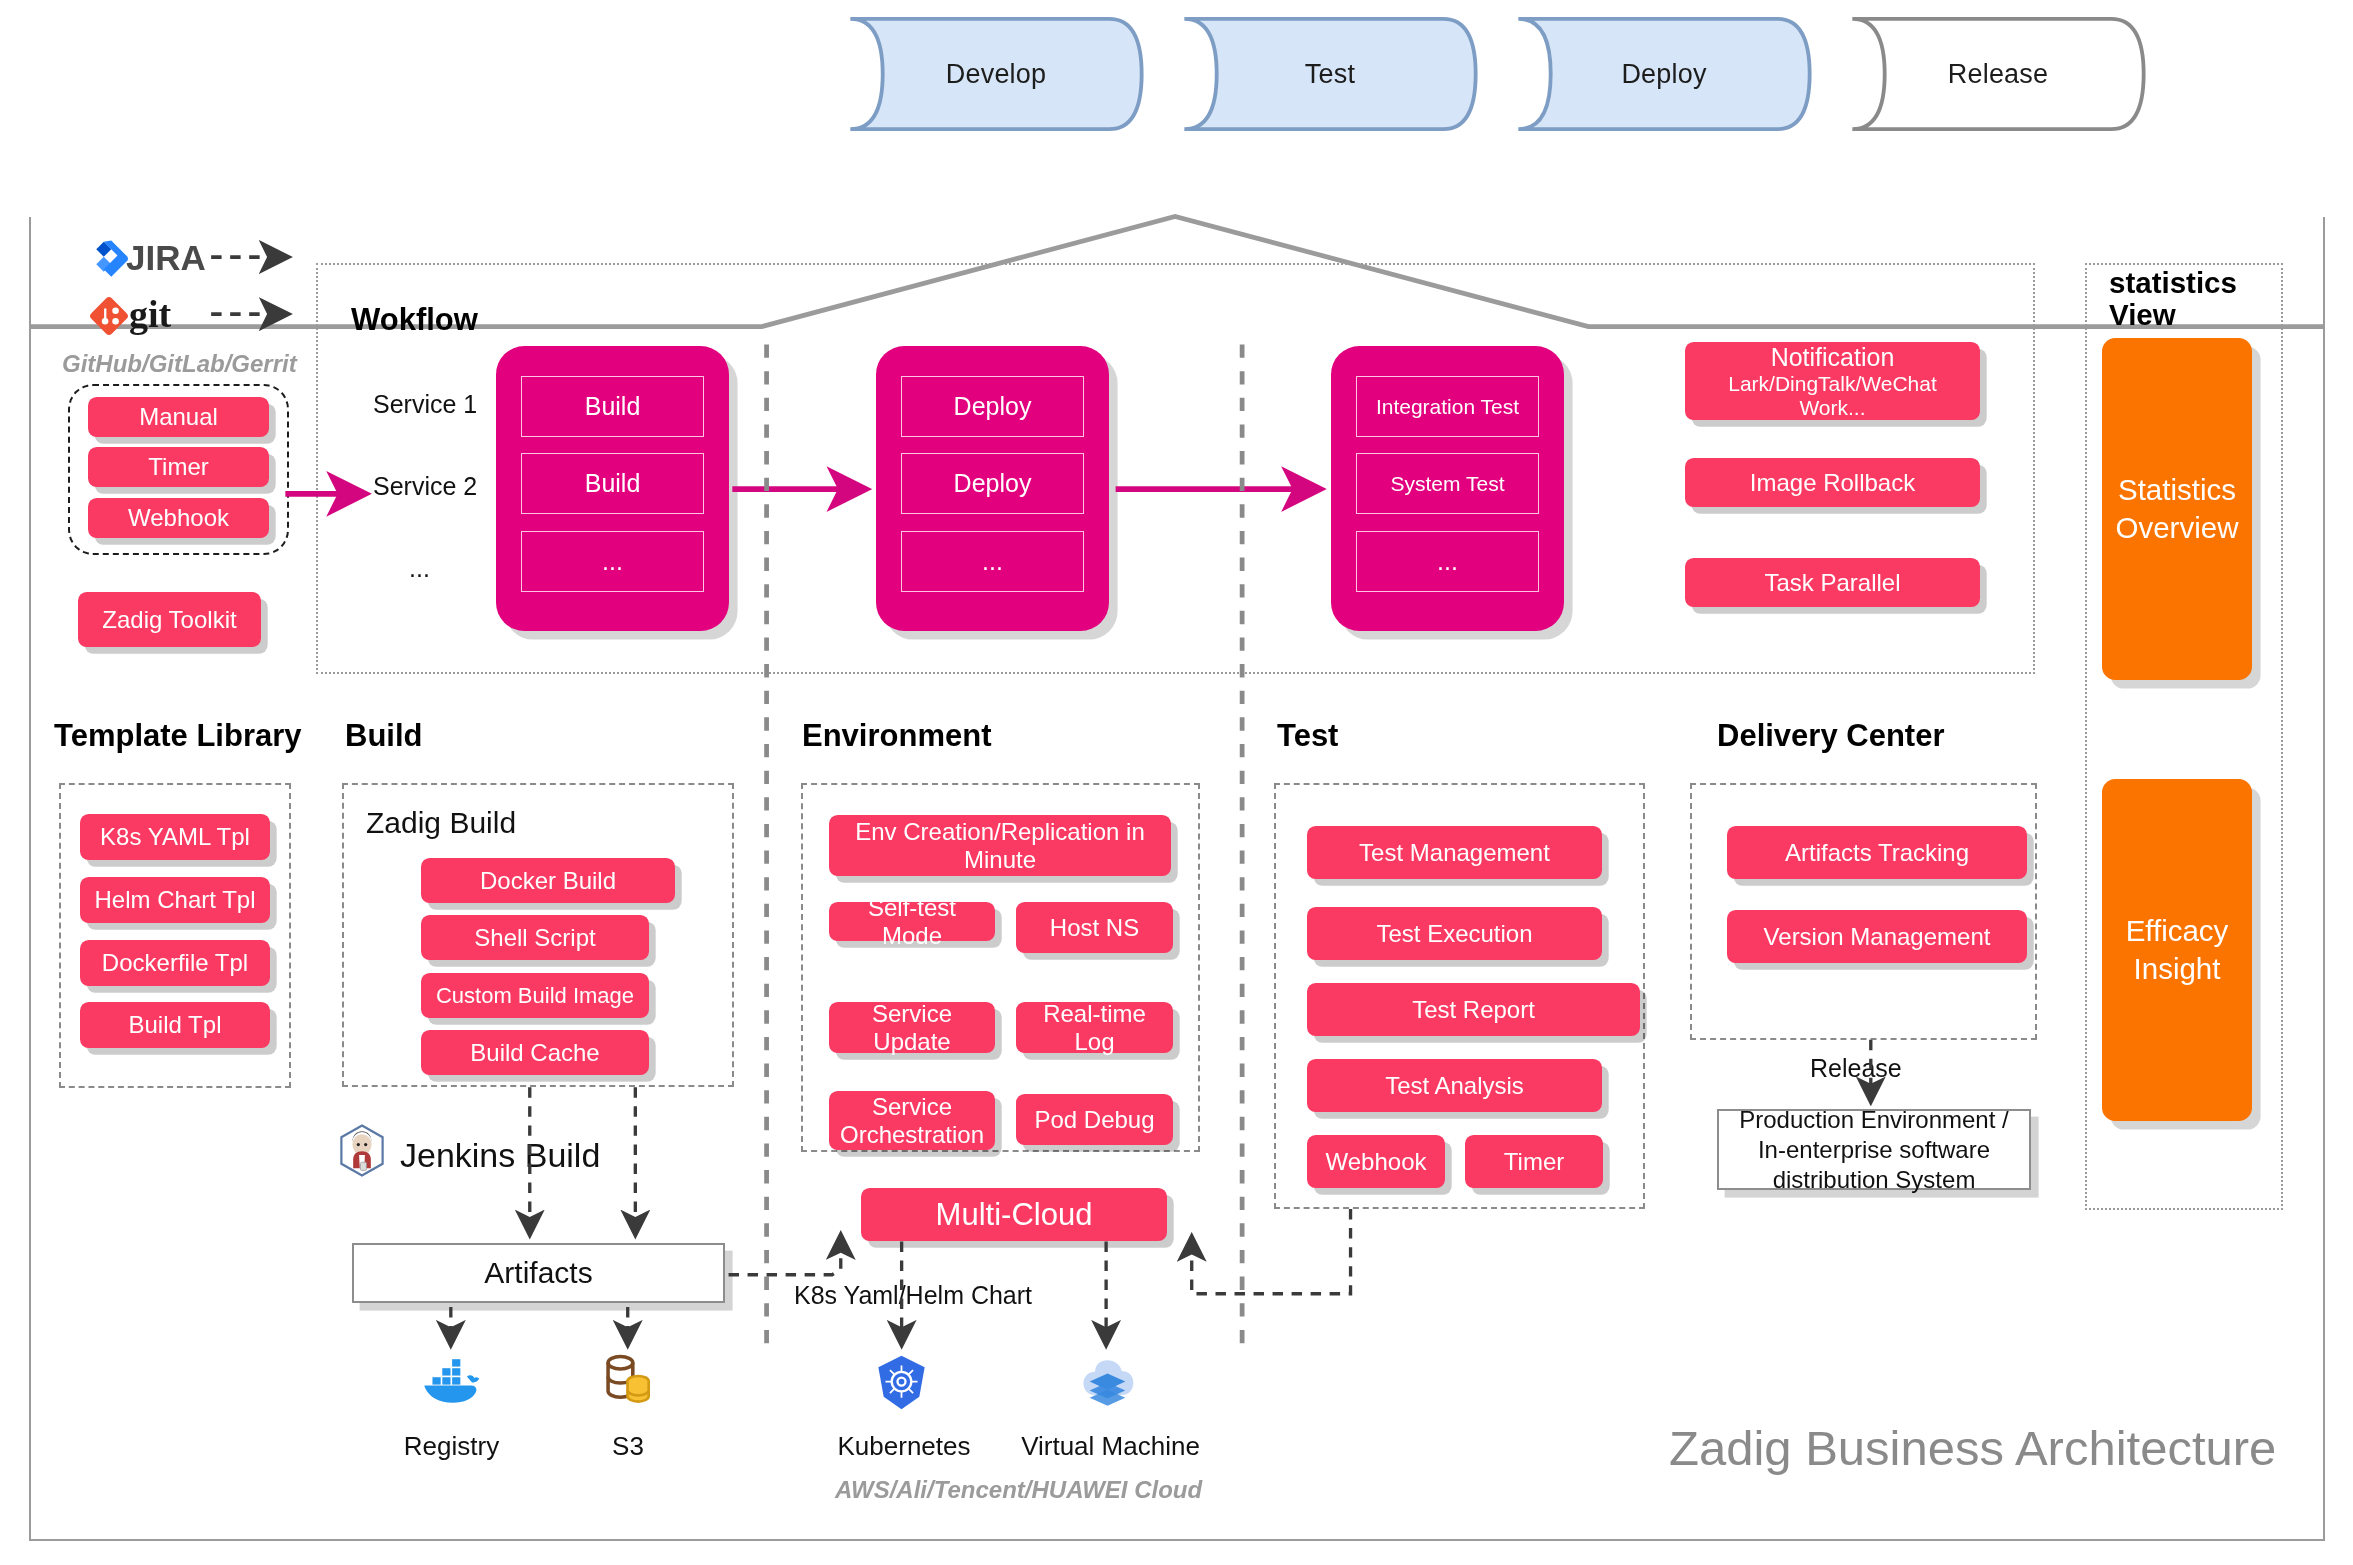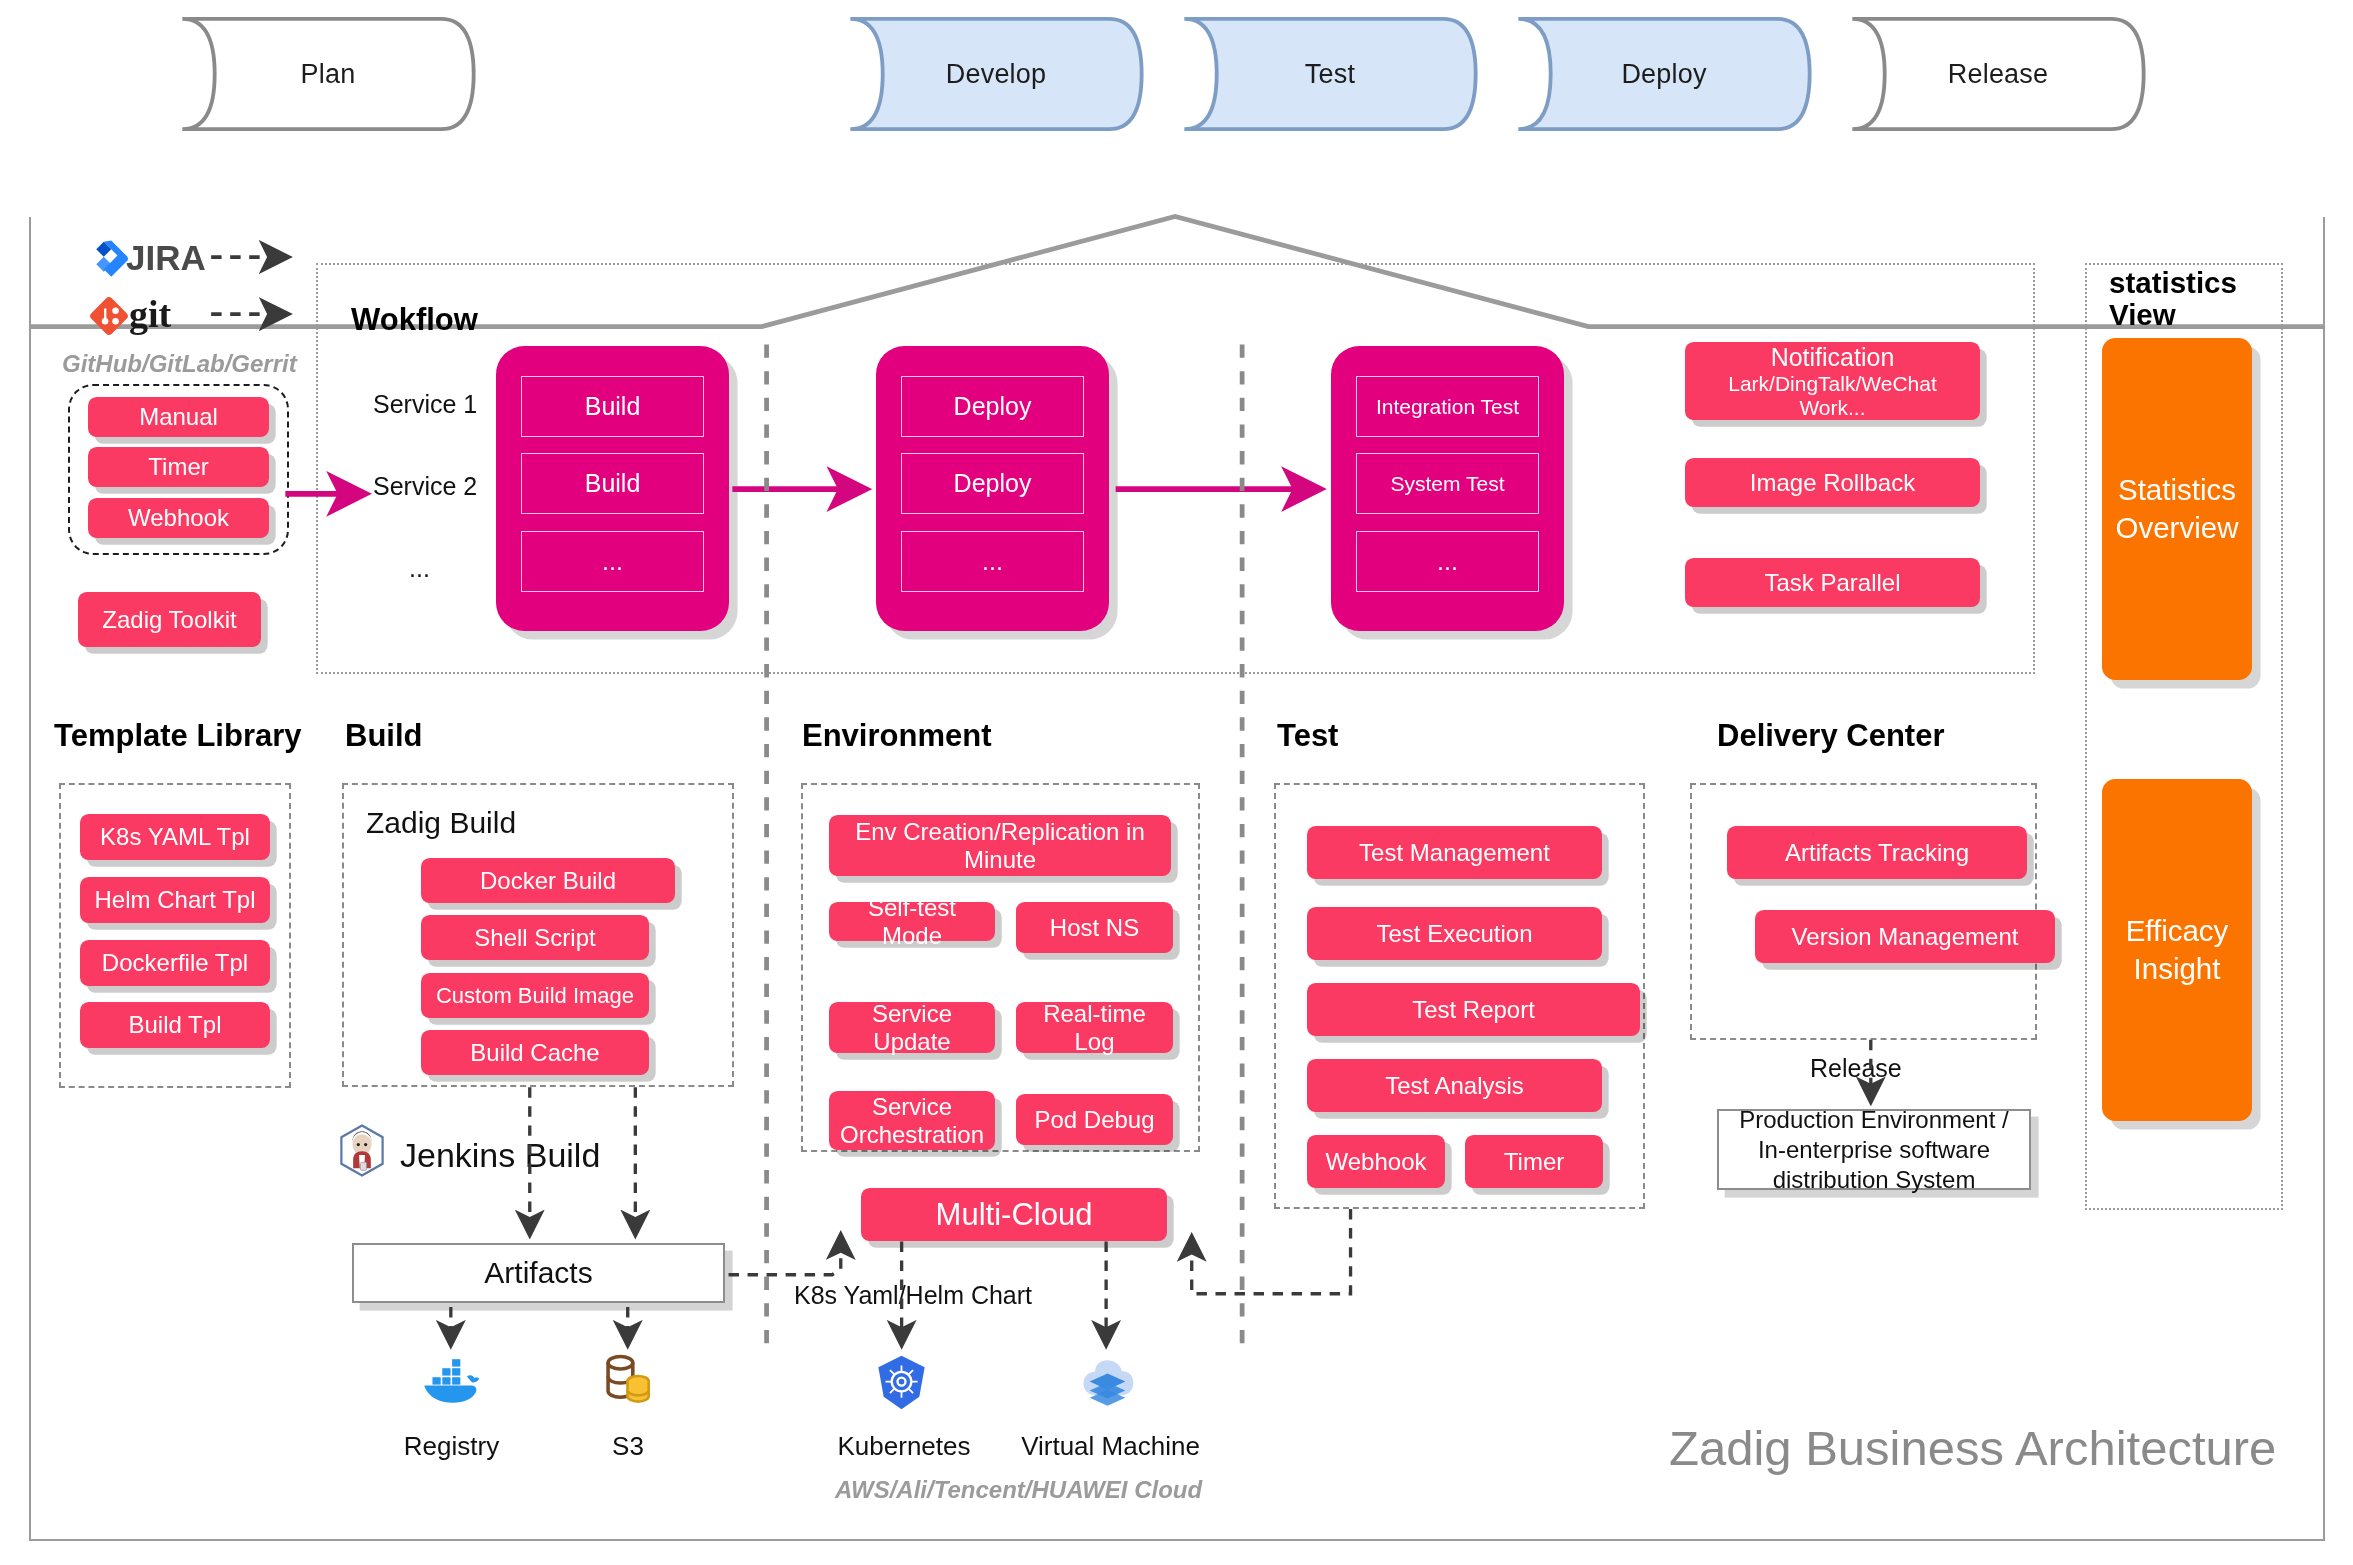--- a/index.html
+++ b/index.html
@@ -57,26 +57,20 @@
   .iconlabel{position:absolute;font-size:26px;color:#111;white-space:nowrap;text-align:center;}
   .bigtitle{position:absolute;font-size:49px;color:#8a8a8a;white-space:nowrap;}
   .brandtext{position:absolute;white-space:nowrap;}
 
   svg.ov{position:absolute;left:0;top:0;width:2353px;height:1566px;pointer-events:none;overflow:visible;}
 </style>
 </head>
 <body>
 
 <div id="pipeline">
-    <div class="chev" style="left: 0px; width: 318px;">
-      <svg viewBox="0 0 334 124" preserveAspectRatio="none">
-        <path d="M14,4 L286,4 Q320,4 320,62 Q320,120 286,120 L14,120 Q48,120 48,62 Q48,4 14,4 Z" fill="#ffffff" stroke="#8a8a8a" stroke-width="4"></path>
-      </svg>
-      <span>Plan</span>
-    </div>
     <div class="chev" style="left: 668px; width: 318px;">
       <svg viewBox="0 0 334 124" preserveAspectRatio="none">
         <path d="M14,4 L286,4 Q320,4 320,62 Q320,120 286,120 L14,120 Q48,120 48,62 Q48,4 14,4 Z" fill="#d6e5f7" stroke="#7d9dc4" stroke-width="4"></path>
       </svg>
       <span>Develop</span>
     </div>
     <div class="chev" style="left: 1002px; width: 318px;">
       <svg viewBox="0 0 334 124" preserveAspectRatio="none">
         <path d="M14,4 L286,4 Q320,4 320,62 Q320,120 286,120 L14,120 Q48,120 48,62 Q48,4 14,4 Z" fill="#d6e5f7" stroke="#7d9dc4" stroke-width="4"></path>
       </svg>
@@ -284,21 +278,21 @@
 <div class="dgroup" style="left:1274px;top:783px;width:371px;height:426px;"></div>
 <div class="pill" style="left:1307px;top:826px;width:295px;height:53px;">Test Management</div>
 <div class="pill" style="left:1307px;top:907px;width:295px;height:53px;">Test Execution</div>
 <div class="pill" style="left:1307px;top:983px;width:333px;height:53px;">Test Report</div>
 <div class="pill" style="left:1307px;top:1059px;width:295px;height:53px;">Test Analysis</div>
 <div class="pill" style="left:1307px;top:1135px;width:138px;height:53px;">Webhook</div>
 <div class="pill" style="left:1465px;top:1135px;width:138px;height:53px;">Timer</div>
 
 <div class="dgroup" style="left:1690px;top:783px;width:347px;height:257px;"></div>
 <div class="pill" style="left:1727px;top:826px;width:300px;height:53px;">Artifacts Tracking</div>
-<div class="pill" style="left:1727px;top:910px;width:300px;height:53px;margin-left:28px;">Version Management</div>
+<div class="pill" style="left:1727px;top:910px;width:300px;height:53px;">Version Management</div>
 <div class="plainlabel" style="left:1810px;top:1054px;">Release</div>
 <div class="wbox" style="left:1717px;top:1109px;width:314px;height:81px;font-size:24px;padding:0 7.6px;">Production Environment / In-enterprise software distribution System</div>
 
 <div class="bigtitle" style="left:1669px;top:1420px;">Zadig Business Architecture</div>
 
 <svg class="ov" viewBox="0 0 2474 1646">
   <defs>
     <marker id="ah" markerWidth="9" markerHeight="9" refX="7" refY="4.5" orient="auto">
       <path d="M0,0 L9,4.5 L0,9 L2.2,4.5 Z" fill="#3a3a3a"></path>
     </marker>

